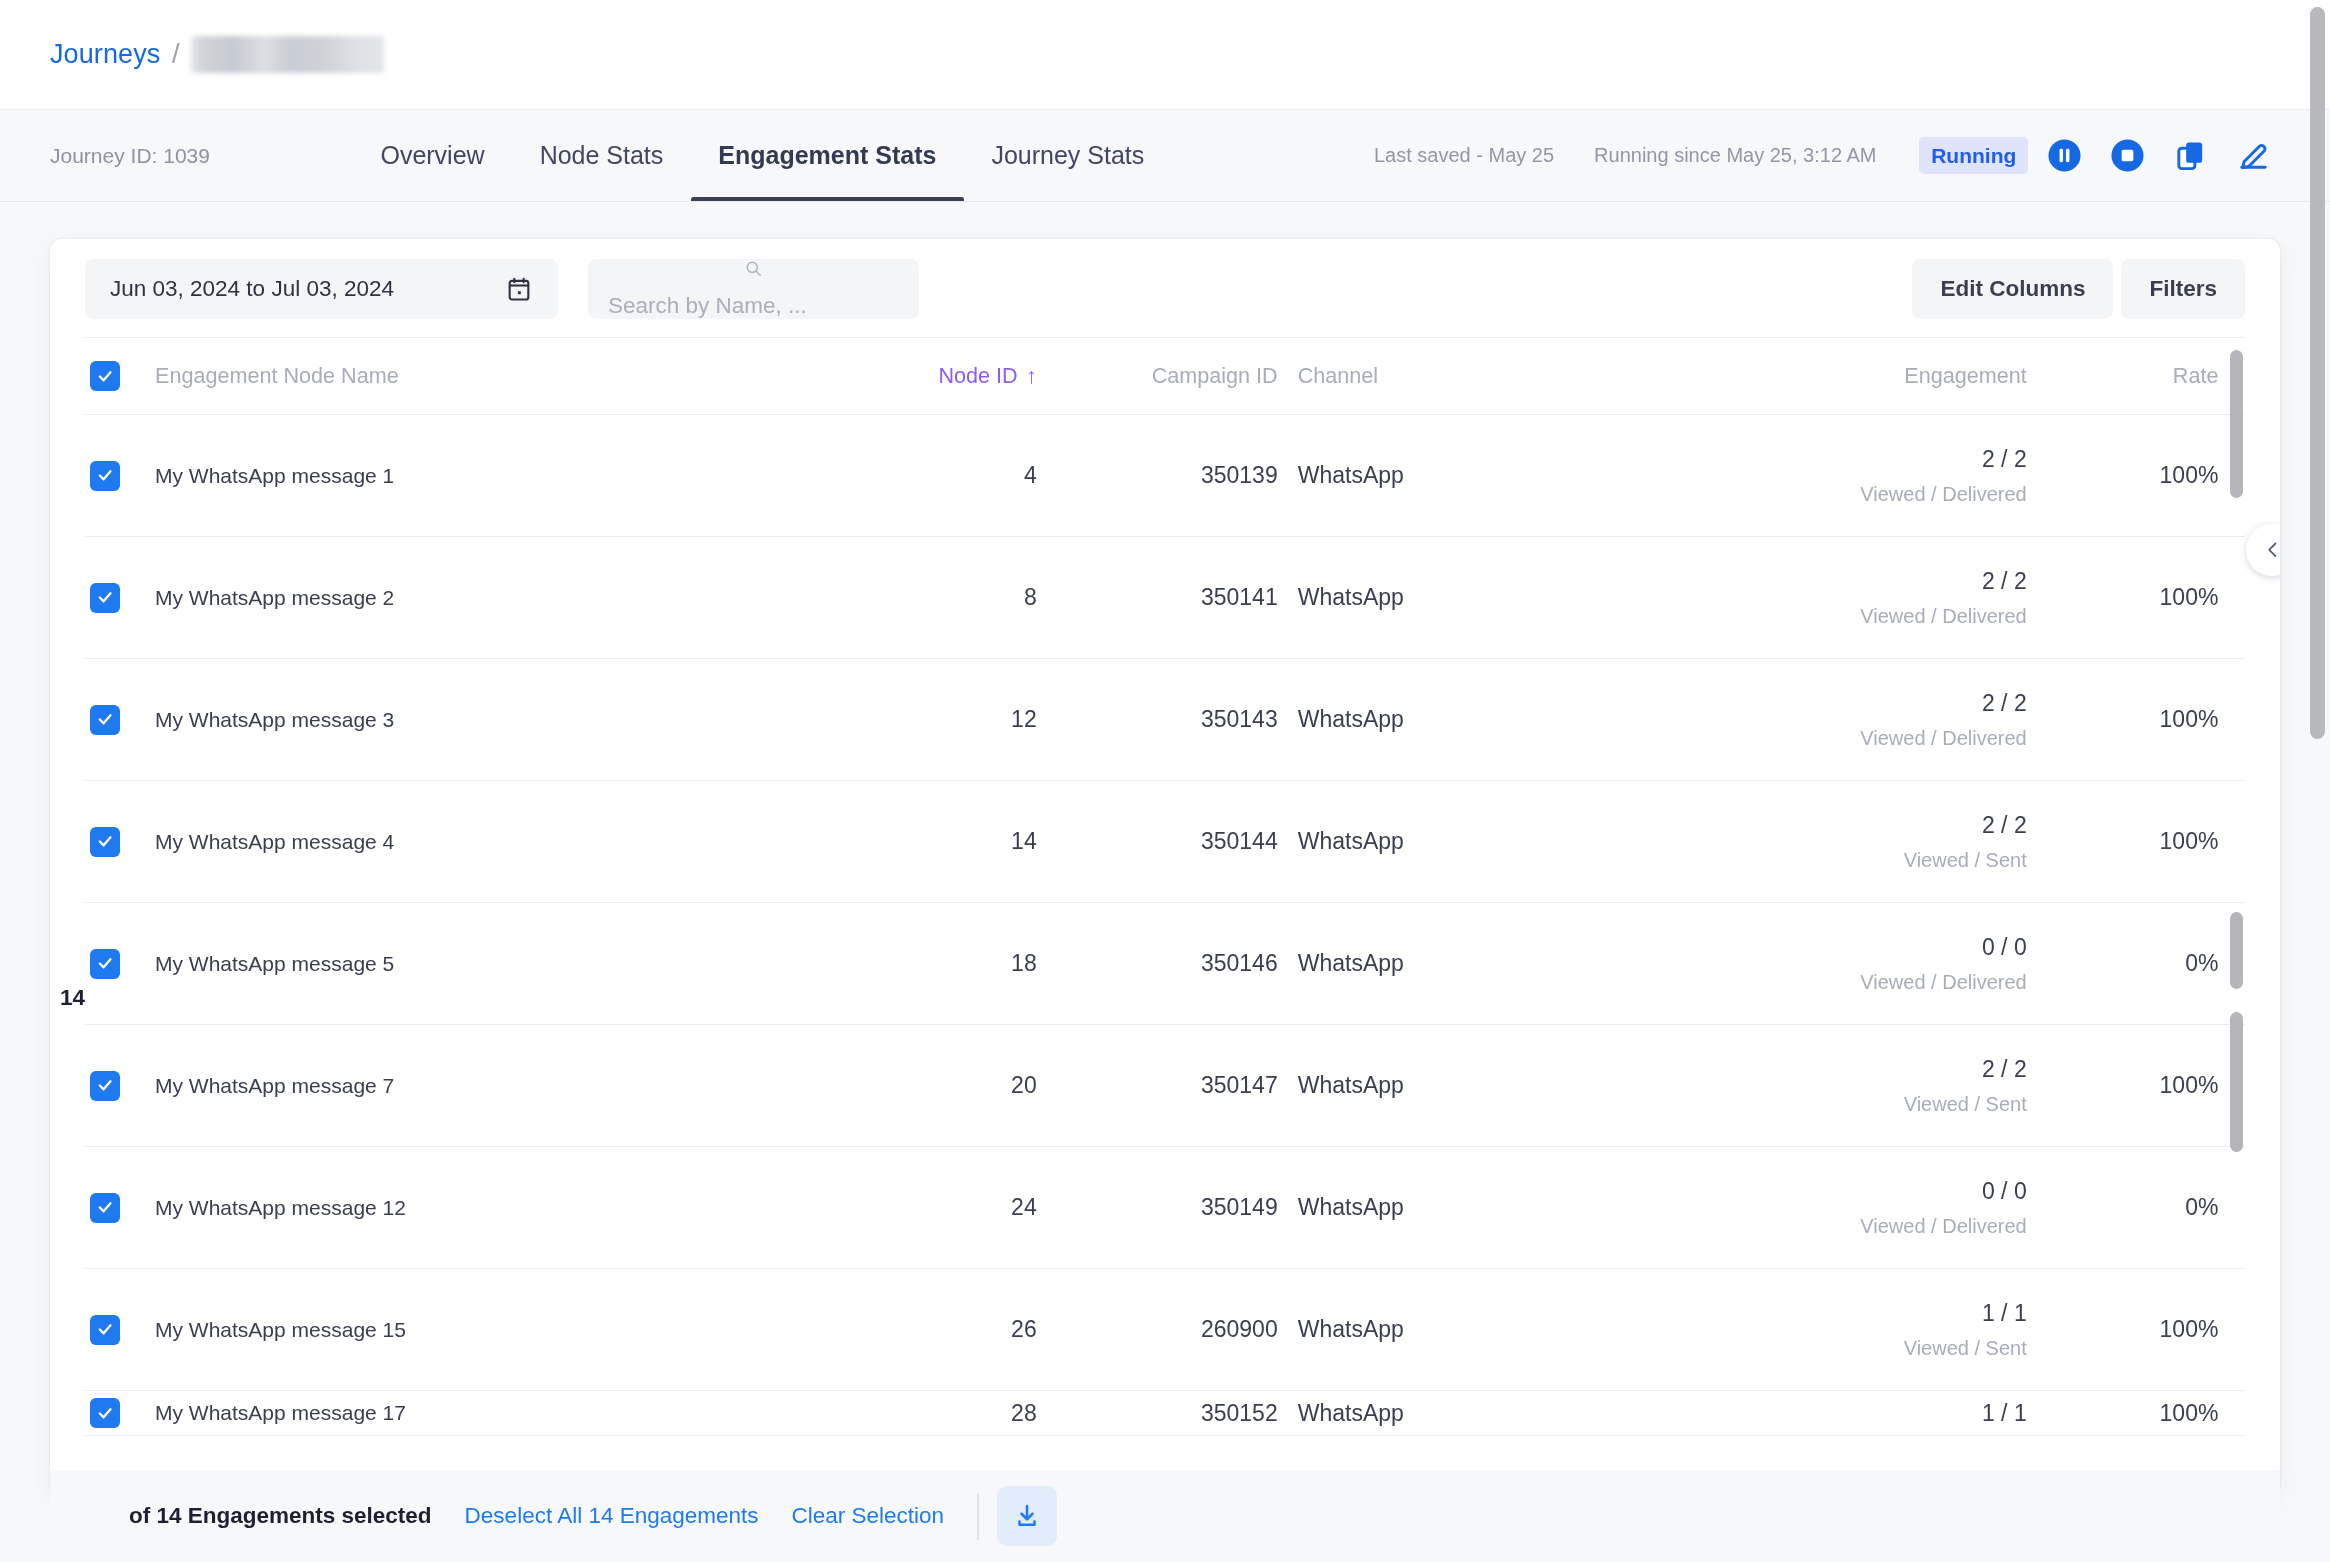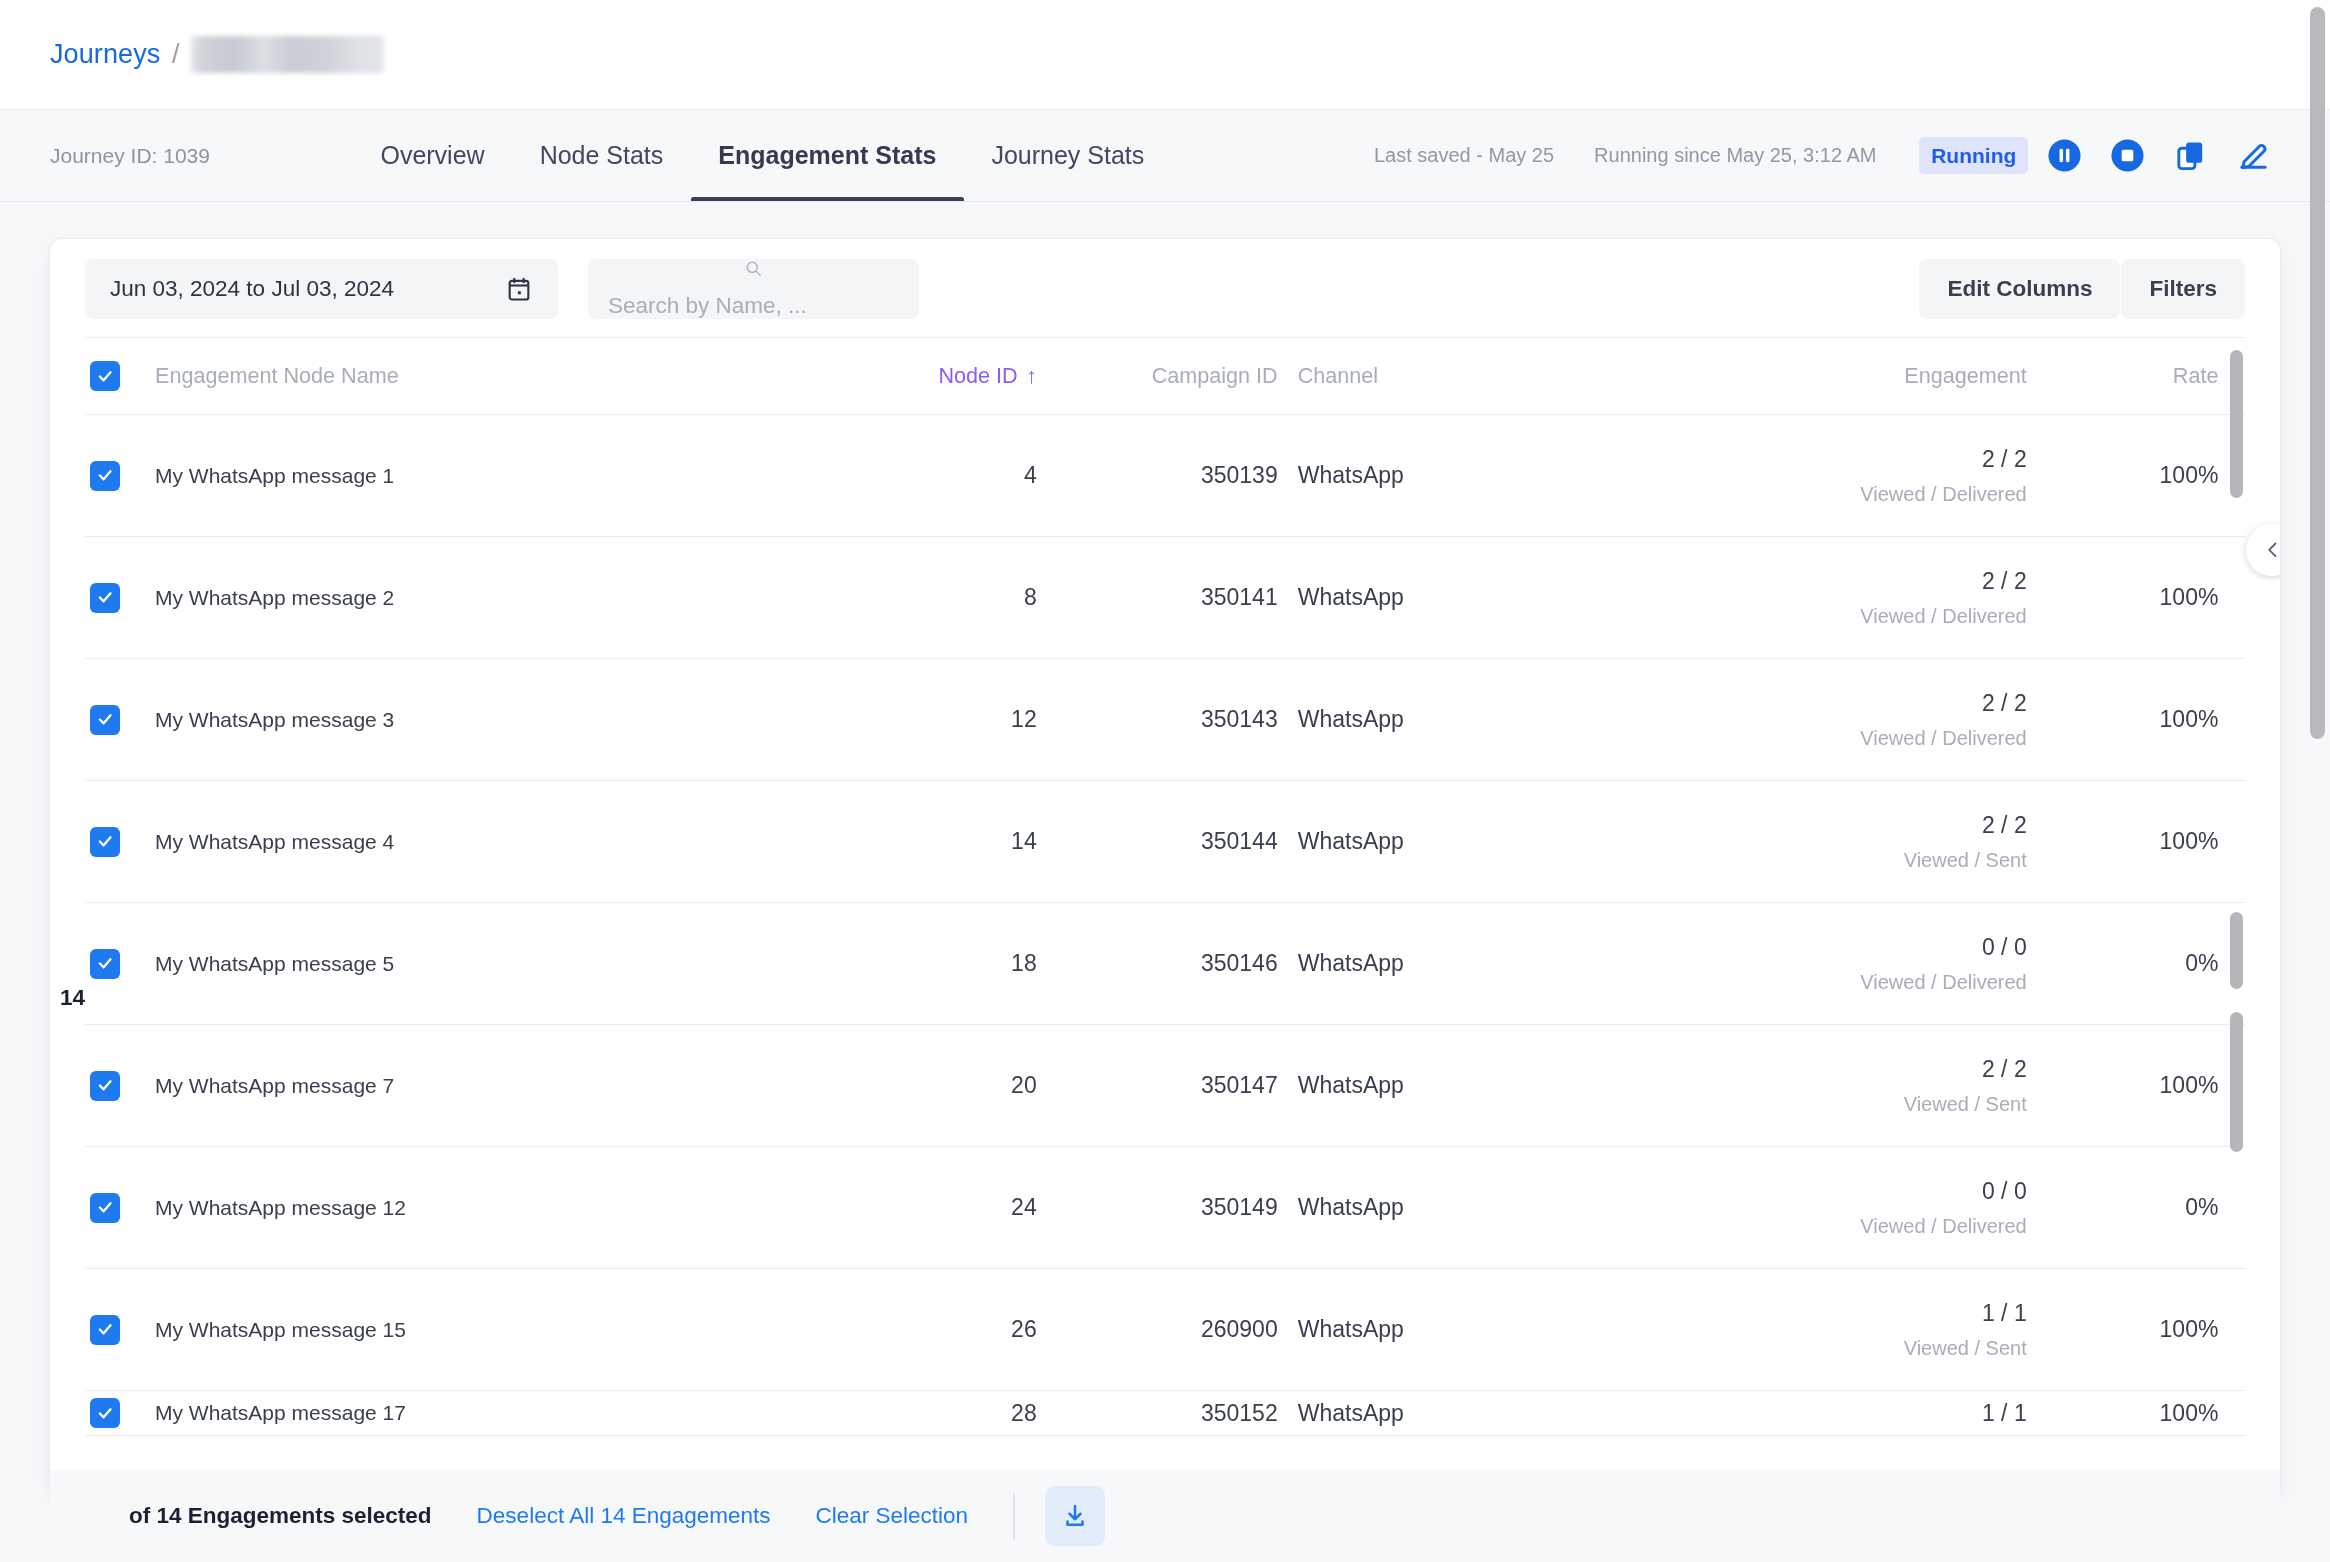--- a/index.html
+++ b/index.html
@@ -201,21 +201,21 @@
     font-size: 22.5px;
     color: #2f3241;
     width: 100%;
   }
   .search-input::placeholder { color: #a9aeb9; }
 
   .toolbar-right {
     margin-left: auto;
     display: flex;
     align-items: center;
-    gap: 1px;
+    gap: 8px;
     justify-content: center;
   }
   .pill-btn {
     background: #f4f5f7;
     border: none;
     border-radius: 8.3px;
     height: 60px;
     padding: 0 28px;
     font-family: "Liberation Sans", sans-serif;
     font-size: 22.5px;
@@ -339,21 +339,21 @@
   .selection-bar {
     position: absolute;
     left: 50px;
     right: 50px;
     bottom: 0;
     height: 92px;
     background: #f7f8fa;
     display: flex;
     align-items: center;
     padding-left: 79px;
-    gap: 12px;
+    gap: 0;
     z-index: 9;
   }
   .sel-count {
     font-size: 22.5px;
     font-weight: bold;
     color: #1c2031;
     white-space: nowrap;
   }
   .sel-link {
     font-size: 22.5px;

